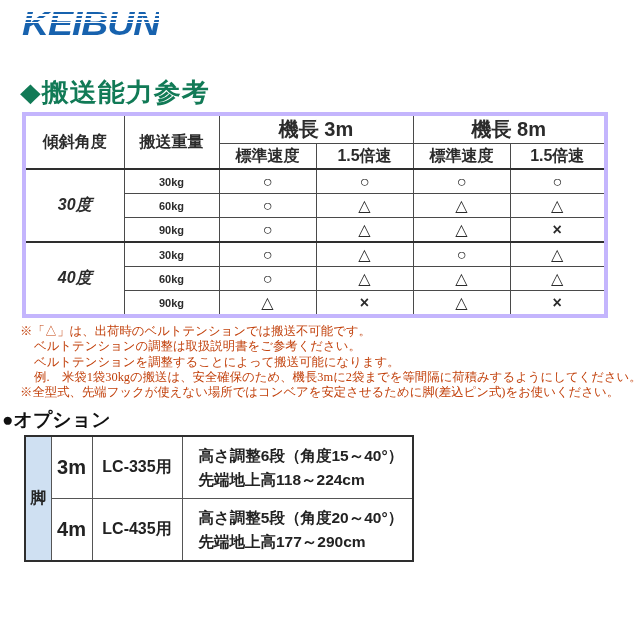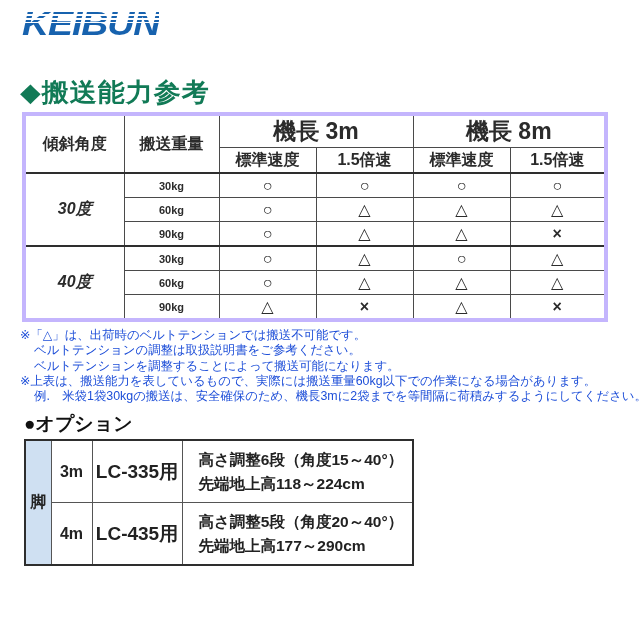--- a/index.html
+++ b/index.html
@@ -59,41 +59,42 @@
   }
   table.cap th, table.cap td{
     border:1px solid #4a4a4a;
     text-align:center;
     vertical-align:middle;
     padding:0;
     font-weight:bold;
     color:#2b2b2b;
   }
   table.cap thead th{font-size:16px;height:24px;}
-  table.cap thead .grp{font-size:23px;}
+  table.cap thead .grp{font-size:20px;}
   table.cap tbody td{font-size:11px;height:23px;}
   table.cap tbody .sym{font-size:16px;}
   table.cap tbody tr.group-start td{border-top:2px solid #2e2e2e;}
   table.cap tbody td.angle{font-size:16px;font-style:italic;}
 
   
   .notes{margin:6px 0 0 20px;}
   .note{
     font-size:12.4px;
     line-height:15.3px;
     letter-spacing:0;
-    color:#1d4ed8;
+    color:#c2410c;
     white-space:nowrap;
+    font-family:Liberation Serif, serif;
   }
   .note.i1{padding-left:14px;}
   .note.i2{padding-left:33px;}
 
   
   .opt-heading{
-    margin:10px 0 4px 24px;
+    margin:10px 0 4px 2px;
     font-size:19px;
     font-weight:bold;
     line-height:1.1;
     color:#111;
   }
   table.opt{
     border-collapse:collapse;
     table-layout:fixed;
     width:388px;
     margin-left:24px;
@@ -105,22 +106,22 @@
     padding:0;
     font-weight:bold;
     color:#222;
     height:61px;
   }
   table.opt td.cat{
     background:#cfe0f2;
     text-align:center;
     font-size:16px;
   }
-  table.opt td.len{text-align:center;font-size:16px;}
-  table.opt td.model{text-align:center;font-size:19px;}
+  table.opt td.len{text-align:center;font-size:20px;}
+  table.opt td.model{text-align:center;font-size:16px;}
   table.opt td.spec{font-size:15.5px;padding-left:16px;line-height:1.55;}
   table.opt tr.second td{border-top:1px solid #999;}
 </style>
 </head>
 <body>
 
 <div class="page">
 
   <div class="logo">KEIBUN</div>
 
@@ -194,22 +195,22 @@
         <td class="sym">△</td>
         <td class="sym">×</td>
       </tr>
     </tbody>
   </table>
 
   <div class="notes">
     <div class="note i0">※「△」は、出荷時のベルトテンションでは搬送不可能です。</div>
     <div class="note i1">ベルトテンションの調整は取扱説明書をご参考ください。</div>
     <div class="note i1">ベルトテンションを調整することによって搬送可能になります。</div>
-    <div class="note i0">※上表は、搬送能力を表しているもので、実際には搬送重量60kg以下での作業になる場合があります。</div>
     <div class="note i1">例.　米袋1袋30kgの搬送は、安全確保のため、機長3mに2袋までを等間隔に荷積みするようにしてください。</div>
+    <div class="note i0">※全型式、先端フックが使えない場所ではコンベアを安定させるために脚(差込ピン式)をお使いください。</div>
   </div>
 
   <div class="opt-heading">●オプション</div>
 
   <table class="opt">
     <colgroup>
       <col style="width:26px">
         <col style="width:41px">
       <col style="width:90px">
         <col style="width:231px">

